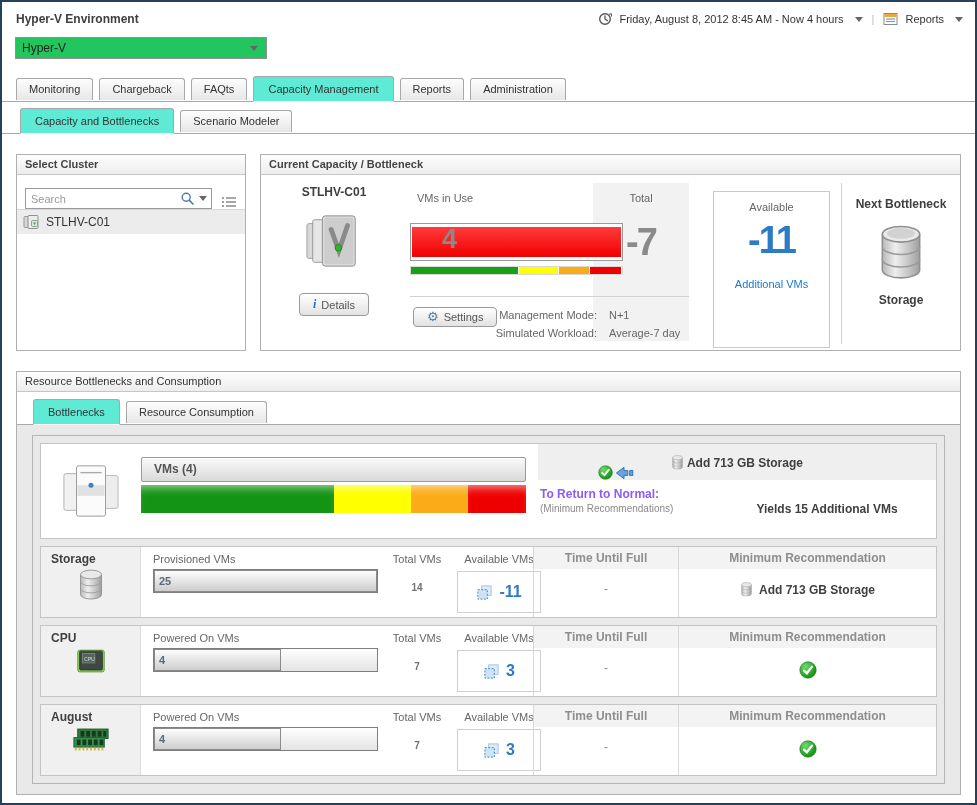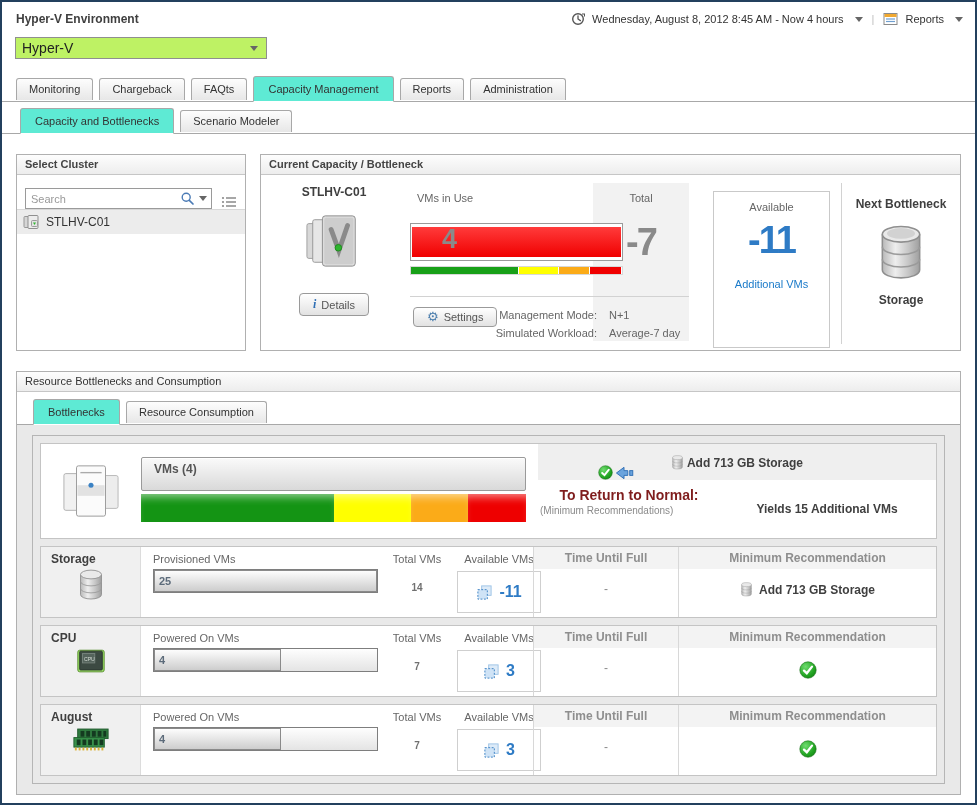--- a/index.html
+++ b/index.html
@@ -5,21 +5,21 @@
   * { box-sizing: border-box; margin: 0; padding: 0; }
   body { background:#fff; font-family:"Liberation Sans","DejaVu Sans",sans-serif; }
   .page { width:977px; height:805px; border:2px solid #23405e; background:#fff; overflow:hidden; position:relative; font-size:11px; color:#333; }
 
   
   .topbar { display:flex; justify-content:space-between; align-items:flex-start; padding:10px 12px 0 14px; }
   .page-title { font-size:12px; font-weight:bold; color:#3f3f3f; }
   .top-right { display:flex; align-items:center; gap:7px; color:#333; }
   .sep { color:#c0c0c0; padding:0 2px; }
   .caret { display:inline-block; width:0; height:0; border-left:4px solid transparent; border-right:4px solid transparent; border-top:5px solid #666; margin-left:4px; vertical-align:middle; }
-  .env-select { margin:11px 17px 0 13px; width:252px; height:22px; border:1px solid #8f8f8f; background:#bef264; display:flex; align-items:center; justify-content:space-between; padding:0 8px 0 6px; font-size:14px; color:#222; cursor:default; }
+  .env-select { margin:11px 17px 0 13px; width:252px; height:22px; border:1px solid #8f8f8f; background:#22c55e; display:flex; align-items:center; justify-content:space-between; padding:0 8px 0 6px; font-size:12px; color:#222; cursor:default; }
 
   
   .tabstrip { border-bottom:1px solid #a8a8a8; padding:0 0 0 14px; margin-top:16px; white-space:nowrap; }
   .tabstrip.sub { margin-top:5px; padding-left:18px; }
   .tab { display:inline-block; padding:4px 12px 5px; border:1px solid #a8a8a8; border-bottom:none; border-radius:3px 3px 0 0; background:linear-gradient(#fdfdfd,#e7e7e7); margin-right:3px; position:relative; top:1px; color:#333; cursor:pointer; }
   .tab.active { background:#5eead4; padding:6px 14px 6px; border-bottom:1px solid #fff; }
 
   
   .toprow { display:flex; gap:14px; margin:20px 14px 0; }
   .panel { border:1px solid #b0b0b0; background:#fff; }
@@ -72,30 +72,30 @@
   .next-bn .v { margin-top:12px; font-size:12px; font-weight:bold; color:#3f3f3f; }
 
   
   .resource { margin:20px 14px 0; height:424px; display:flex; flex-direction:column; }
   .res-tabstrip { border-bottom:1px solid #a8a8a8; padding:6px 0 0 16px; background:#fff; }
   .res-content { flex:1; background:#e9e9e9; padding:10px 15px; }
   .res-box { border:1px solid #b5b5b5; padding:7px; height:100%; }
   .sum-row { background:#fff; border:1px solid #c4c4c4; height:96px; display:flex; margin-bottom:7px; }
   .sum-icon-cell { width:100px; display:flex; align-items:center; justify-content:center; }
   .sum-bars { width:385px; padding-top:13px; }
-  .vms-header-bar { height:34px; border:1px solid #9a9a9a; border-radius:2px; background:linear-gradient(#fafafa,#d9d9d9); box-shadow:inset 0 1px 0 #fff; font-size:12px; font-weight:bold; color:#555; line-height:23px; padding-left:12px; }
+  .vms-header-bar { height:25px; border:1px solid #9a9a9a; border-radius:2px; background:linear-gradient(#fafafa,#d9d9d9); box-shadow:inset 0 1px 0 #fff; font-size:12px; font-weight:bold; color:#555; line-height:23px; padding-left:12px; }
   .sum-zone-bar { height:28px; margin-top:3px; display:flex; }
   .sum-zone-bar .seg { box-shadow:inset 0 8px 8px -5px rgba(255,255,255,.55); }
   .sum-right { flex:1; margin-left:12px; display:flex; flex-direction:column; }
   .sum-band { height:36px; background:#efefef; position:relative; display:flex; align-items:center; }
   .band-icons { position:absolute; left:60px; bottom:0; display:flex; align-items:center; gap:2px; }
   .band-label { flex:1; text-align:center; font-size:12px; font-weight:bold; color:#3f3f3f; }
   .sum-body { display:flex; flex:1; }
   .rtn { width:180px; padding:7px 0 0 2px; }
-  .rtn .l1 { font-size:14px; font-weight:bold; color:#7f1d1d;text-align:center; }
+  .rtn .l1 { font-size:12px; font-weight:bold; color:#8b5cf6; }
   .rtn .l2 { font-size:10px; color:#8a8a8a; margin-top:2px; }
   .yields { flex:1; text-align:center; padding-top:22px; font-size:12px; font-weight:bold; color:#3f3f3f; }
 
   .res-row { background:#fff; border:1px solid #c4c4c4; height:72px; display:flex; margin-bottom:7px; }
   .res-row:last-child { margin-bottom:0; }
   .row-label { width:100px; background:#f0f0f0; border-right:1px solid #dcdcdc; padding-top:5px; }
   .row-label .nm { font-size:12px; font-weight:bold; color:#3f3f3f; padding-left:10px; }
   .row-icon { display:flex; justify-content:center; margin-top:3px; }
   .row-metric { width:392px; padding:6px 0 0 12px; display:grid; grid-template-columns:228px 72px 92px; grid-template-rows:16px auto; }
   .m-lbl { color:#666; }
@@ -137,21 +137,21 @@
   <div class="topbar">
     <div class="page-title">Hyper-V Environment</div>
     <div class="top-right">
       <span>
         <svg width="14" height="14" viewBox="0 0 14 14">
             <circle cx="7" cy="7" r="5.3" fill="none" stroke="#555" stroke-width="1.4"></circle>
             <path d="M7 3.8 V7 L9.4 8.6" fill="none" stroke="#555" stroke-width="1.3" stroke-linecap="round"></path>
             <path d="M11 2 L13.6 2 L13.6 4.6" fill="none" stroke="#555" stroke-width="1.2"></path>
           </svg>
       </span>
-      <span>Wednesday, August 8, 2012 8:45 AM - Now 4 hours</span>
+      <span>Friday, August 8, 2012 8:45 AM - Now 4 hours</span>
       <span class="caret"></span>
       <span class="sep">|</span>
       <span>
         <svg width="15" height="14" viewBox="0 0 15 14">
             <rect x="1" y="1.5" width="13" height="11" fill="#fff" stroke="#8a8a8a"></rect>
             <rect x="1.5" y="2" width="12" height="3" fill="#f0a830"></rect>
             <line x1="3" y1="7" x2="12" y2="7" stroke="#6f9fd0" stroke-width="1.2"></line>
             <line x1="3" y1="9.5" x2="12" y2="9.5" stroke="#6f9fd0" stroke-width="1.2"></line>
           </svg>
       </span>

